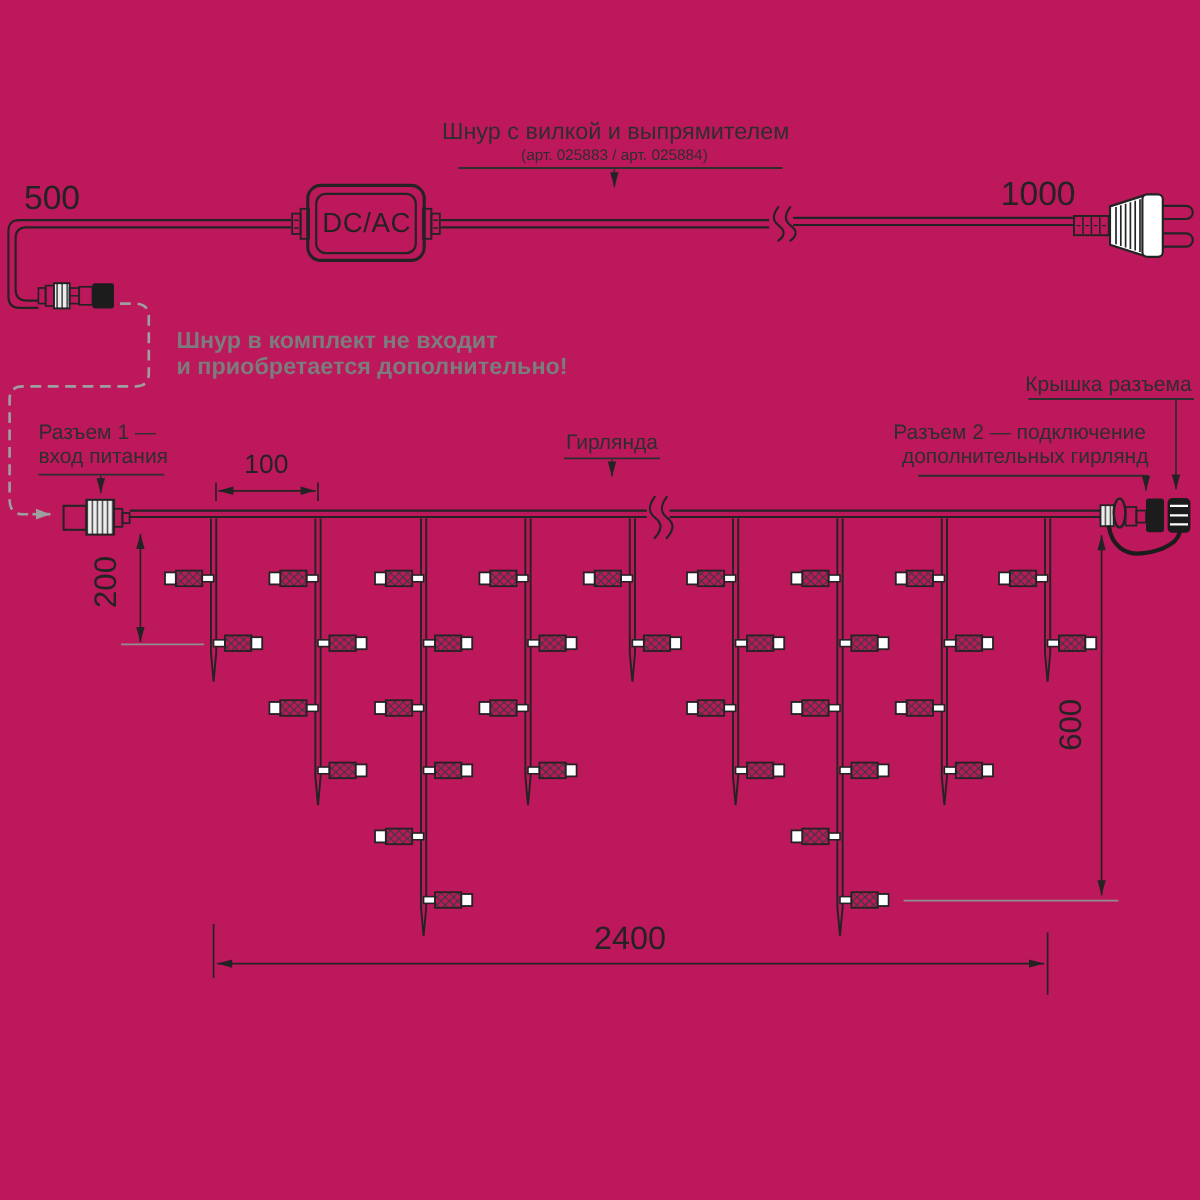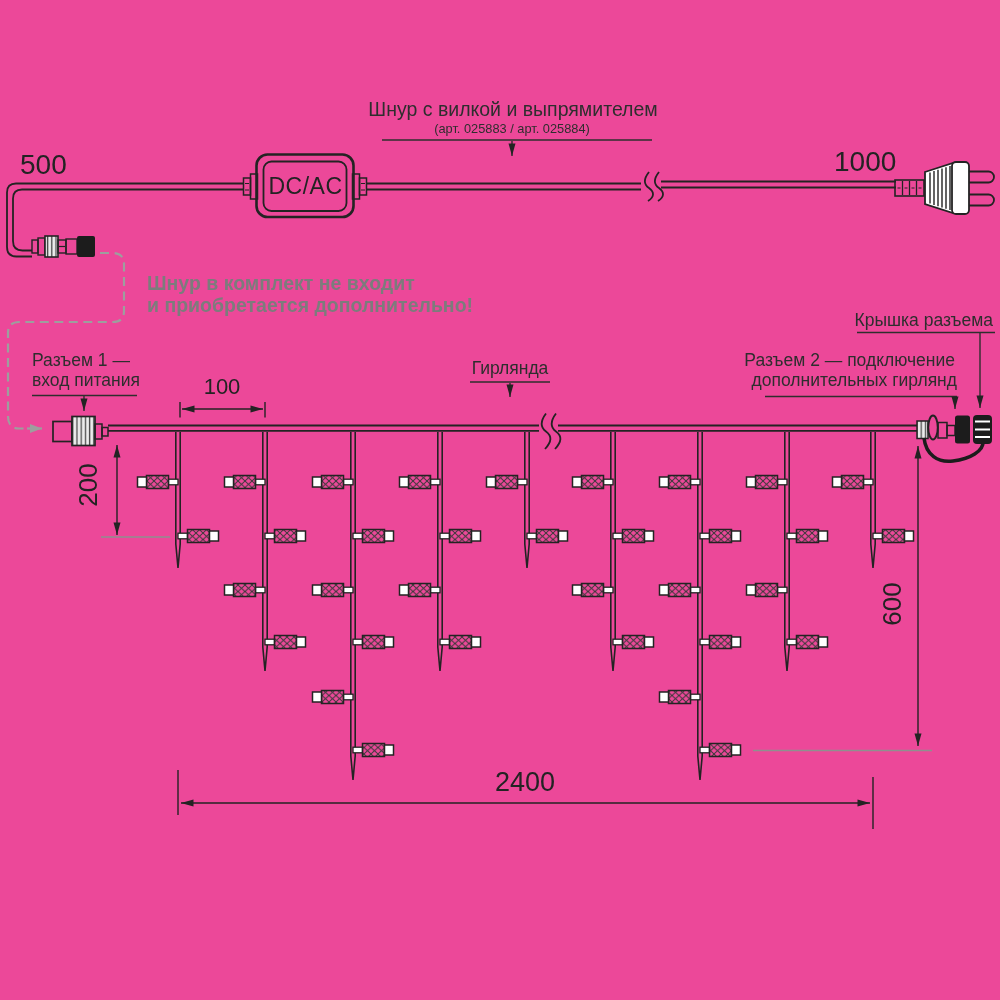--- a/index.html
+++ b/index.html
@@ -1,17 +1,17 @@
 <!DOCTYPE html>
 <html><head>
 <meta charset="utf-8">
 <style>
   html,body{margin:0;padding:0;background:#fff;}
   body{width:1000px;height:1000px;font-family:"Liberation Sans",sans-serif;}
-  #stage{position:relative;width:1000px;height:1000px;background:#ec4899;overflow:hidden;text-align:right;}
+  #stage{position:relative;width:1000px;height:1000px;background:#be185d;overflow:hidden;text-align:right;}
   svg text{font-family:"Liberation Sans",sans-serif;}
   .lbl{fill:#2e2e2e;}
   .dim{fill:#232323;}
   .note{fill:#7c7c7c;font-weight:bold;}
 </style>
 </head>
 <body>
 
 <div id="stage">
 <svg width="1000" height="1000" viewBox="0 0 1000 1000">

